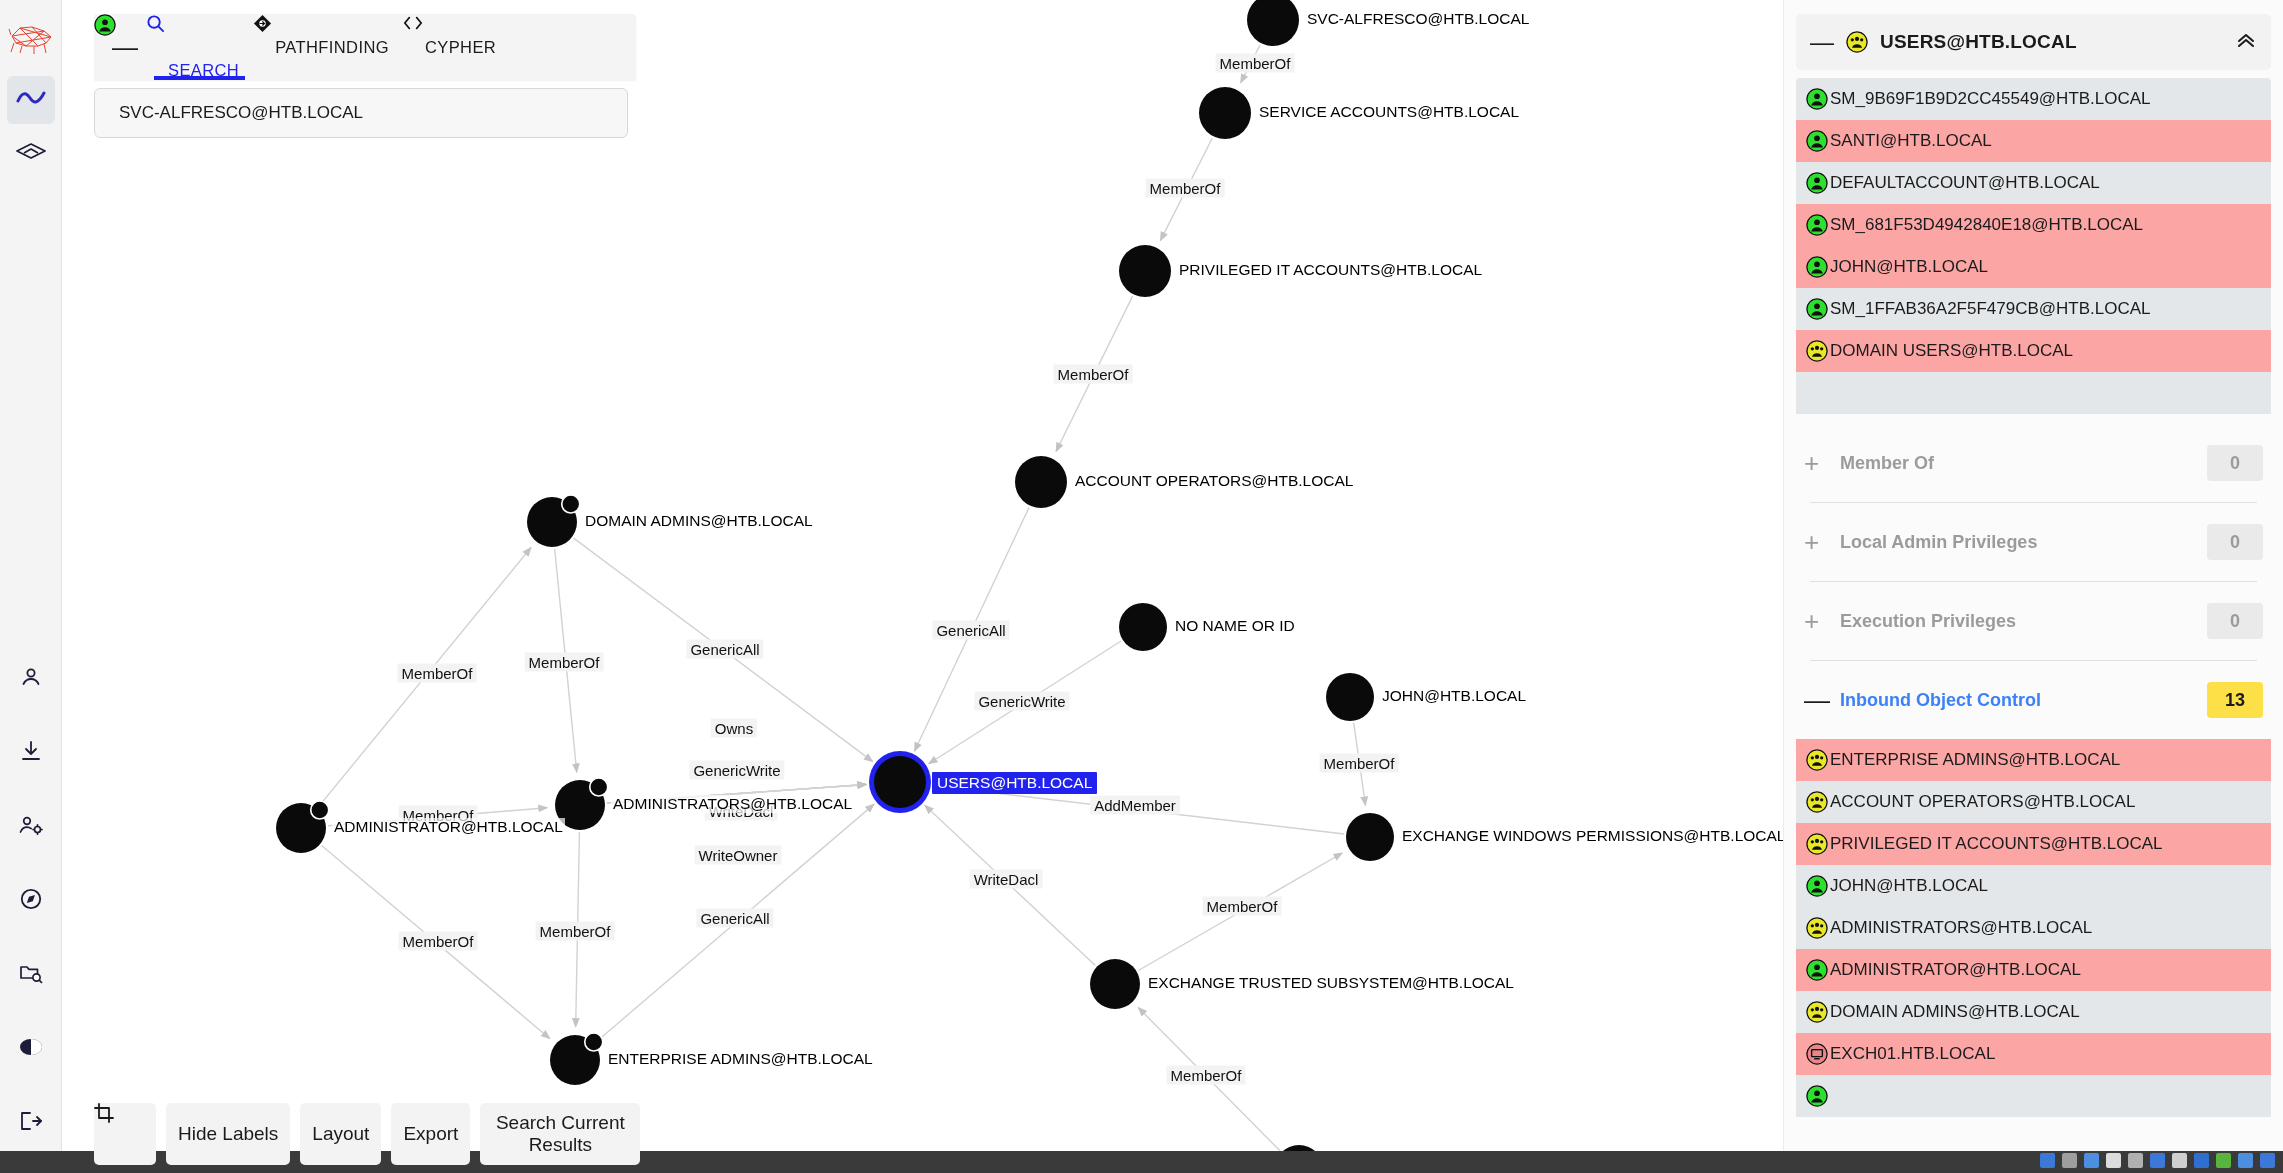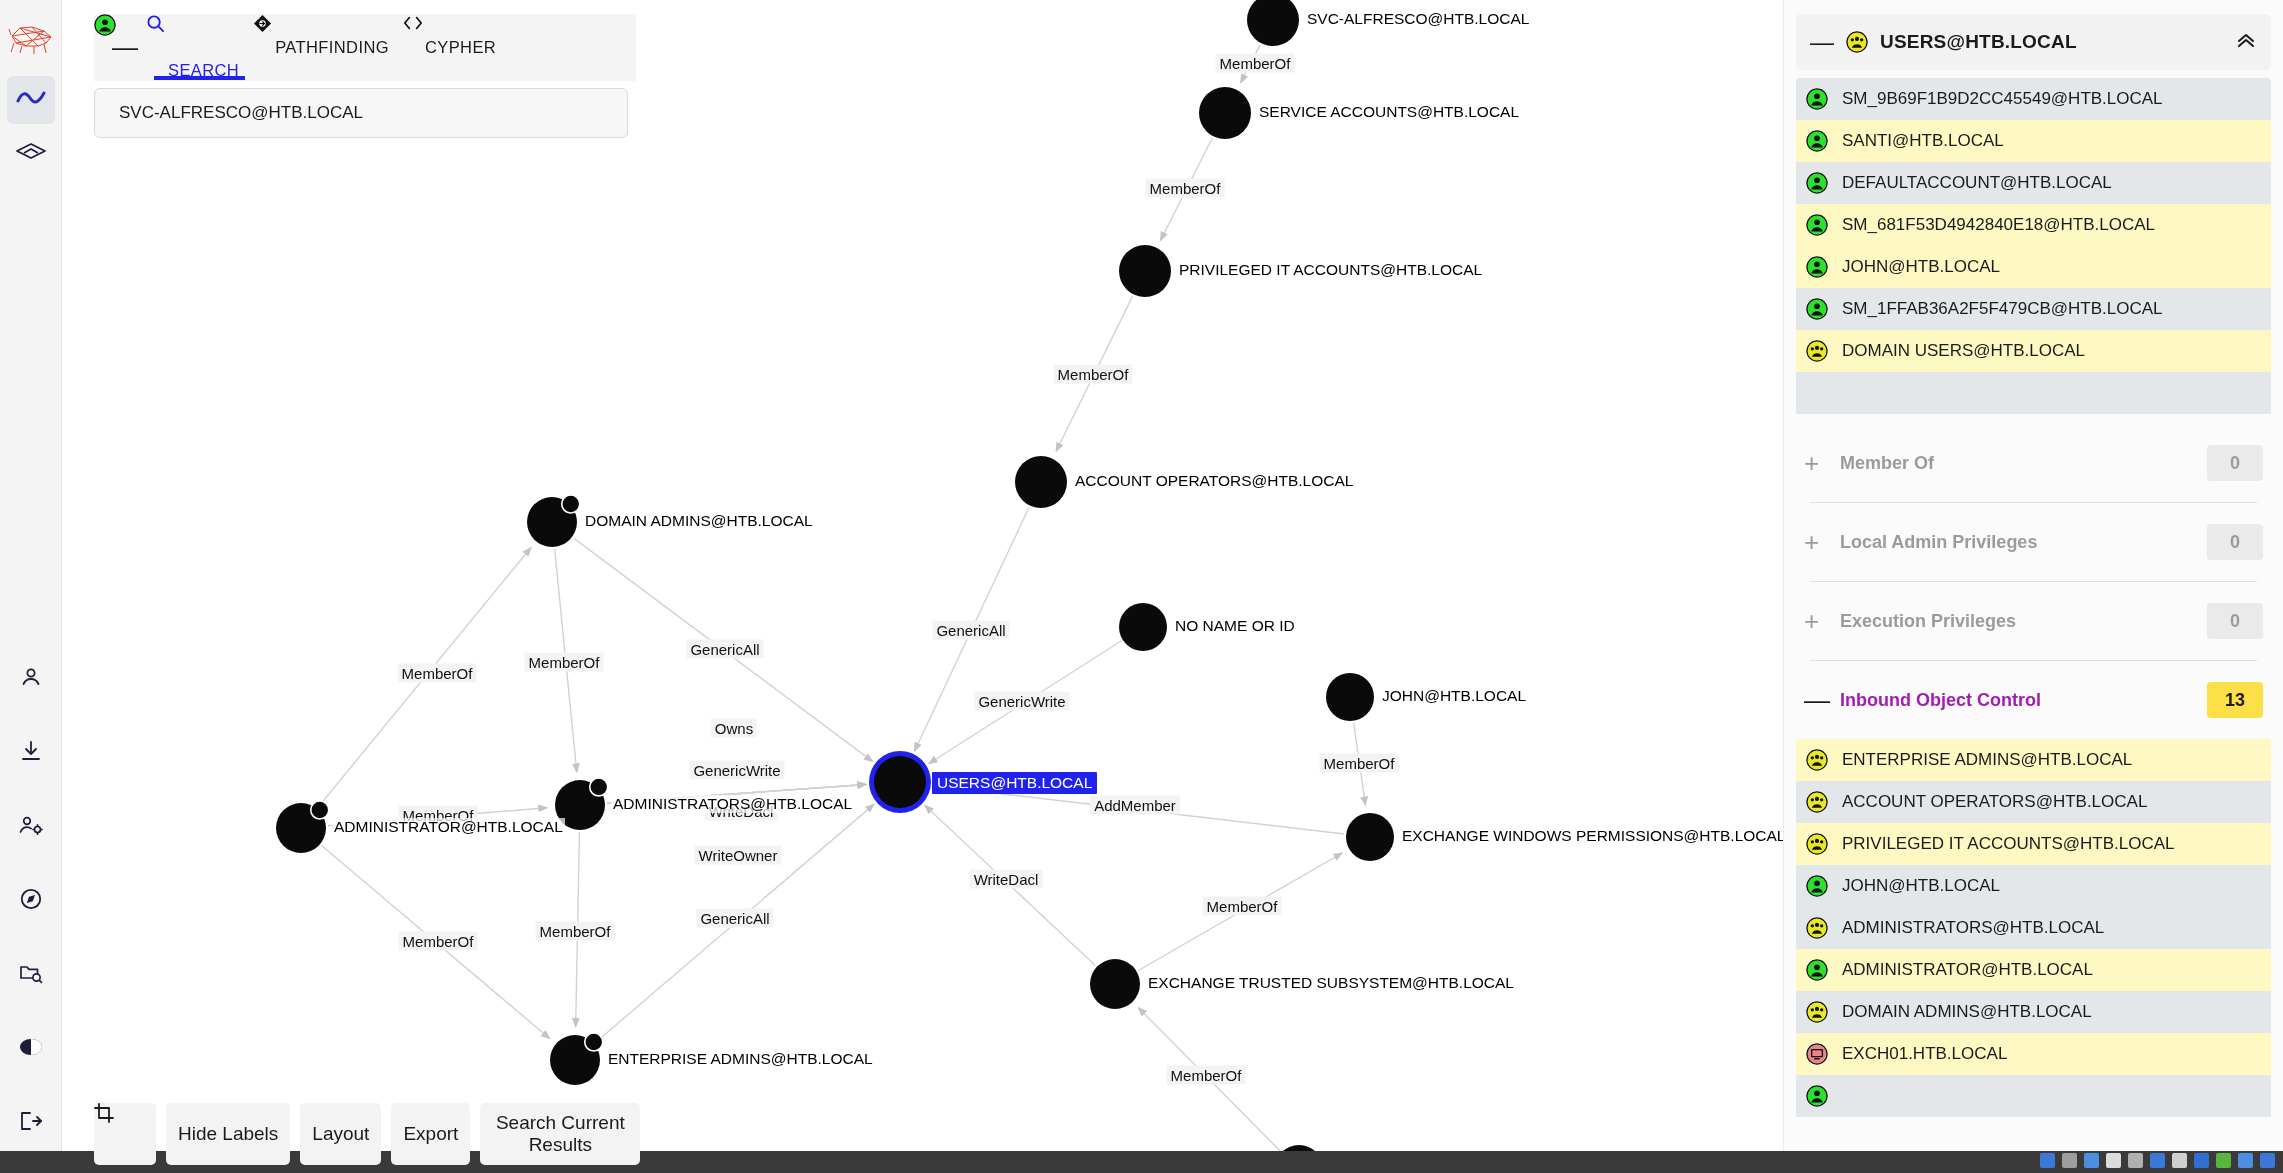--- a/index.html
+++ b/index.html
@@ -104,35 +104,35 @@
   }
   #panel-header .dash { font-size:24px; color:#1b1b1b; line-height:1; }
   #panel-header .title { font-size:19px; font-weight:700; color:#1b1b1b; letter-spacing:.2px; flex:1 1 auto; }
   #panel-header .chevrons { color:#1b1b1b; }
 
   #entity-list {
     margin:8px 12px 0 12px; position:relative; height:346px; overflow:hidden;
     border-radius:4px;
   }
   .ent-row {
-    height:42px; display:flex; align-items:center; gap:14px; padding:0 10px;
+    height:42px; display:flex; align-items:center; gap:2px; padding:0 10px;
     font-size:17px; color:#1b1b1b; white-space:nowrap;
   }
   .ent-row.alt { background:#e3e7ea; }
-  .ent-row.plain { background:#fef9c3; }
+  .ent-row.plain { background:#fca5a5; }
 
   .sec-divider { height:1px; background:#e0e0e0; margin:0 26px; }
 
   .section {
     display:flex; align-items:center; padding:0 20px; height:78px; gap:22px;
   }
   .section .sign { font-size:26px; color:#9b9b9b; width:14px; text-align:center; line-height:1; }
   .section .sign.dark { color:#1b1b1b; }
   .section .label { flex:1 1 auto; font-size:18px; font-weight:700; color:#9b9b9b; }
-  .section .label.dark { color:#a21caf; }
+  .section .label.dark { color:#3b82f6; }
   .section .count {
     min-width:56px; height:36px; border-radius:4px; background:#eaeaea; color:#9b9b9b;
     display:flex; align-items:center; justify-content:center; font-size:18px; font-weight:700;
   }
   .section .count.dark { background:#fde047; color:#1b1b1b; }
 
   #inbound-list { margin:0 12px; overflow:hidden; flex:1 1 auto; }
 
   
   #taskbar {

